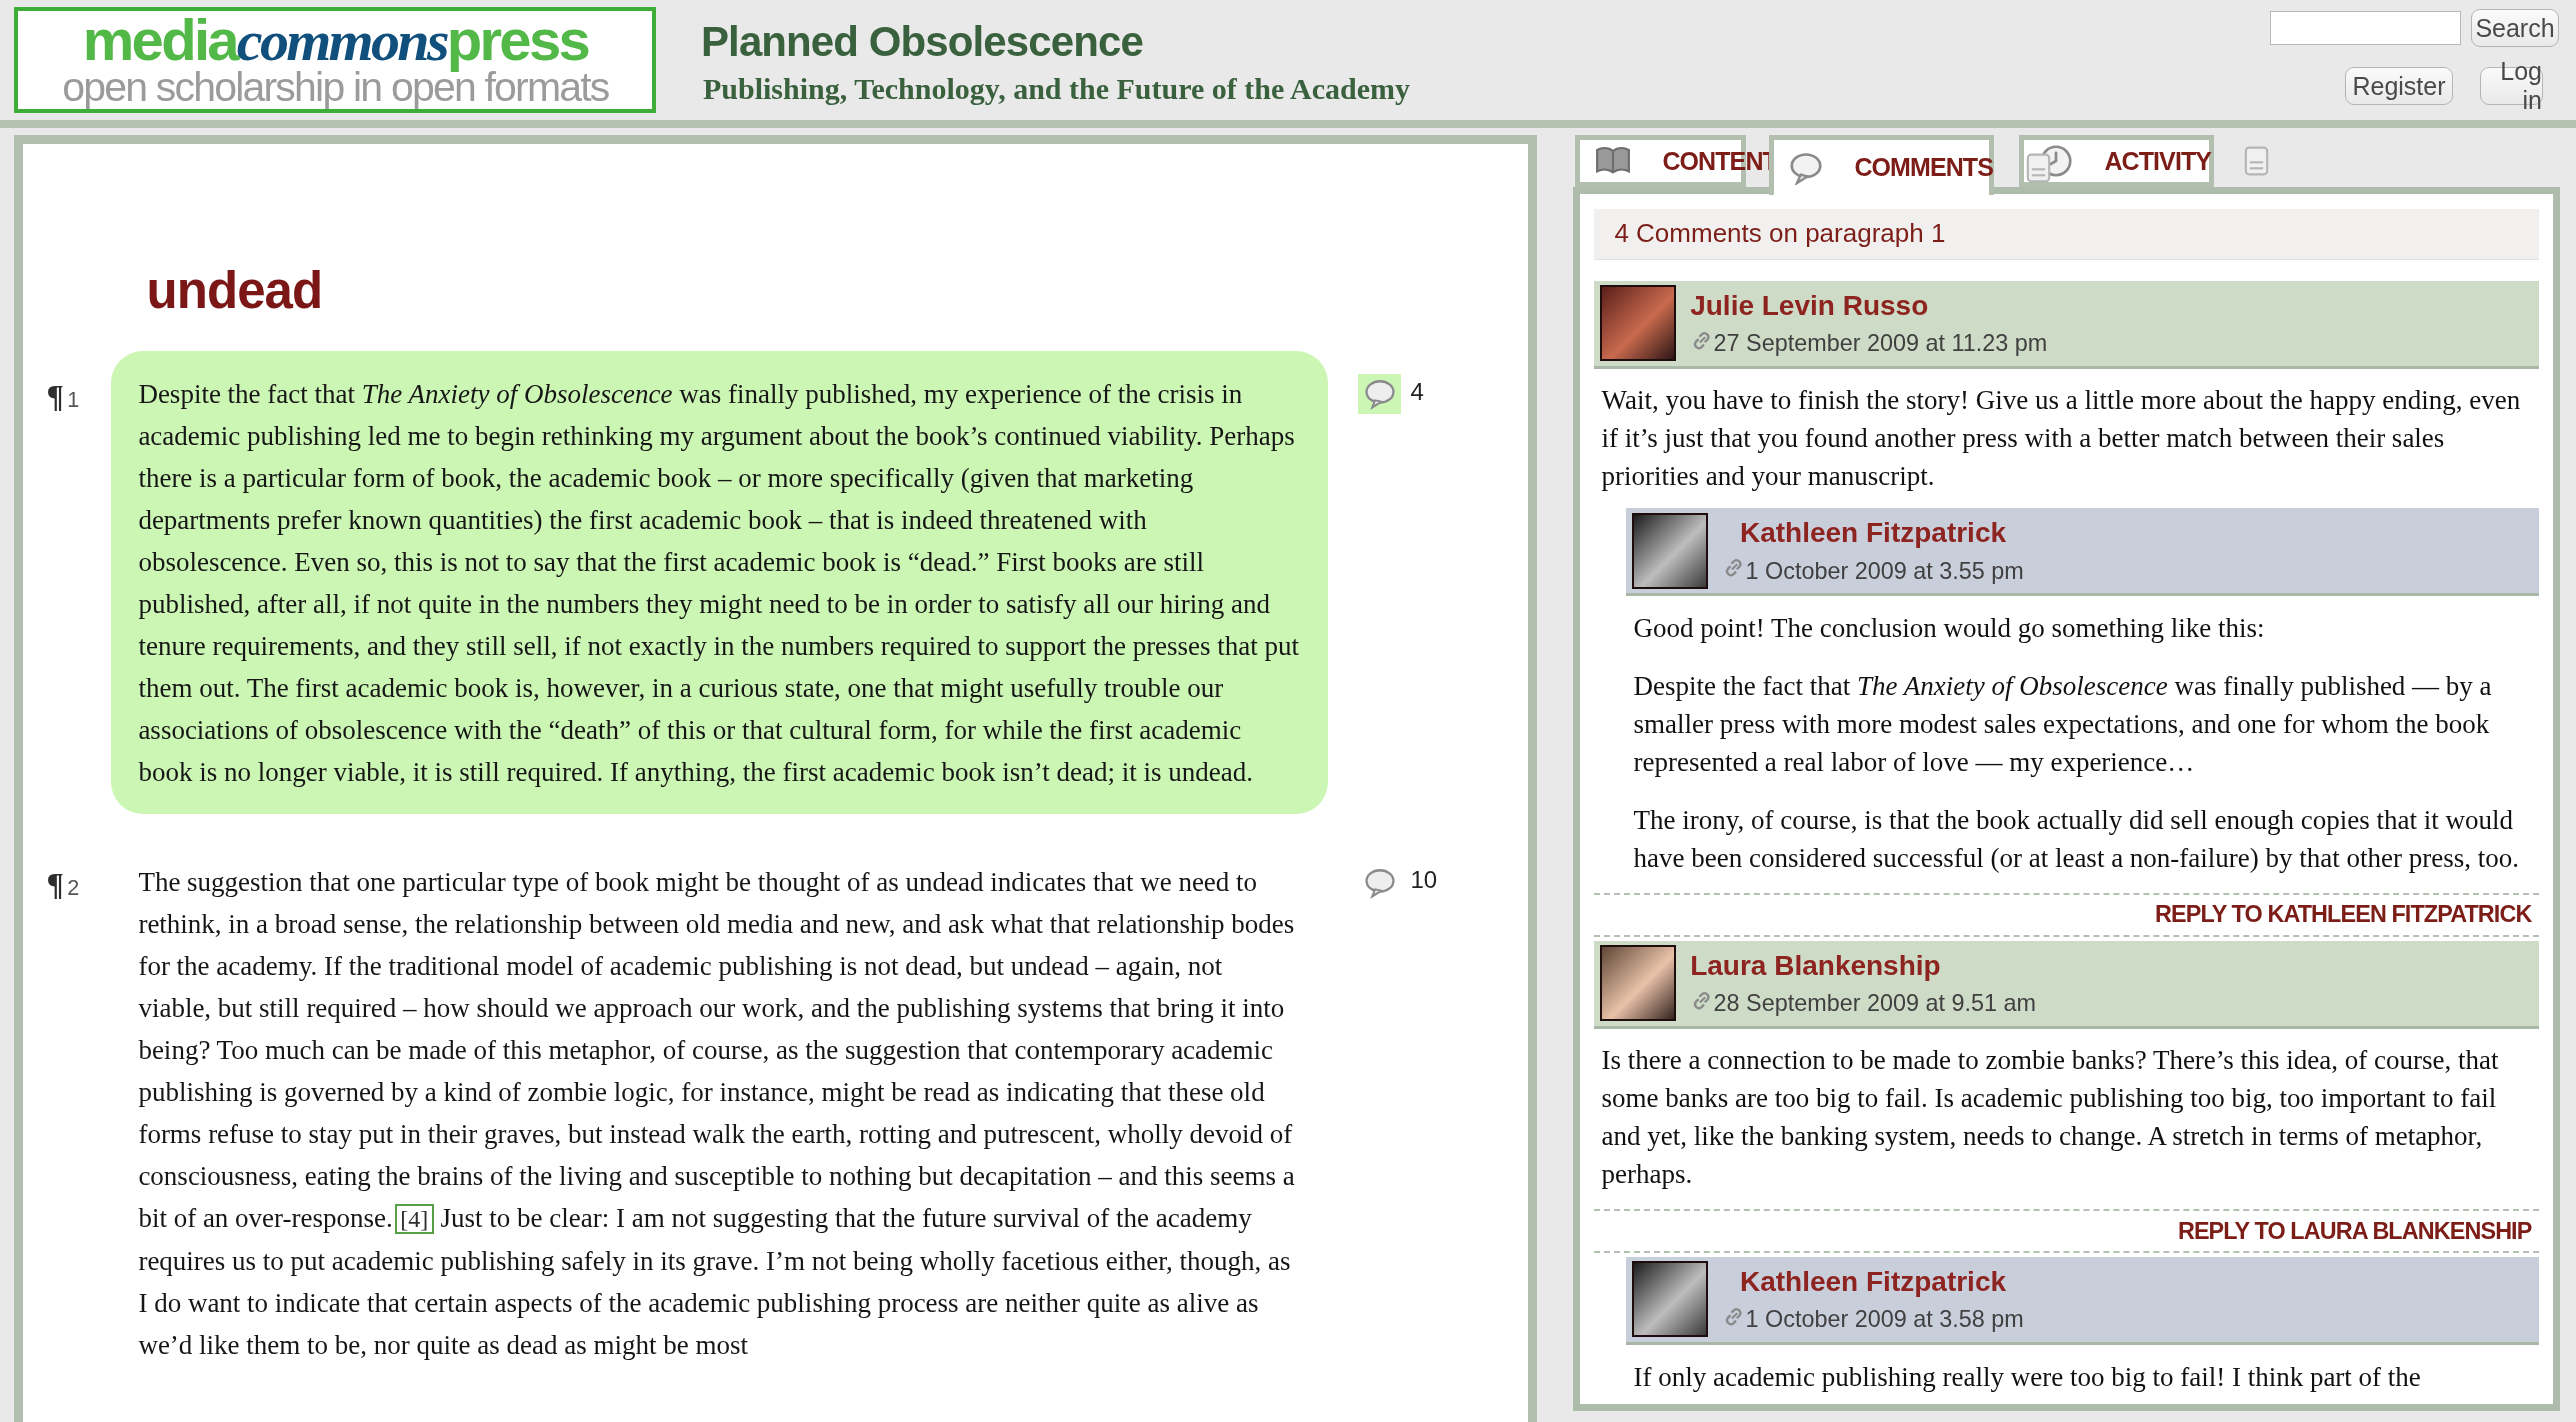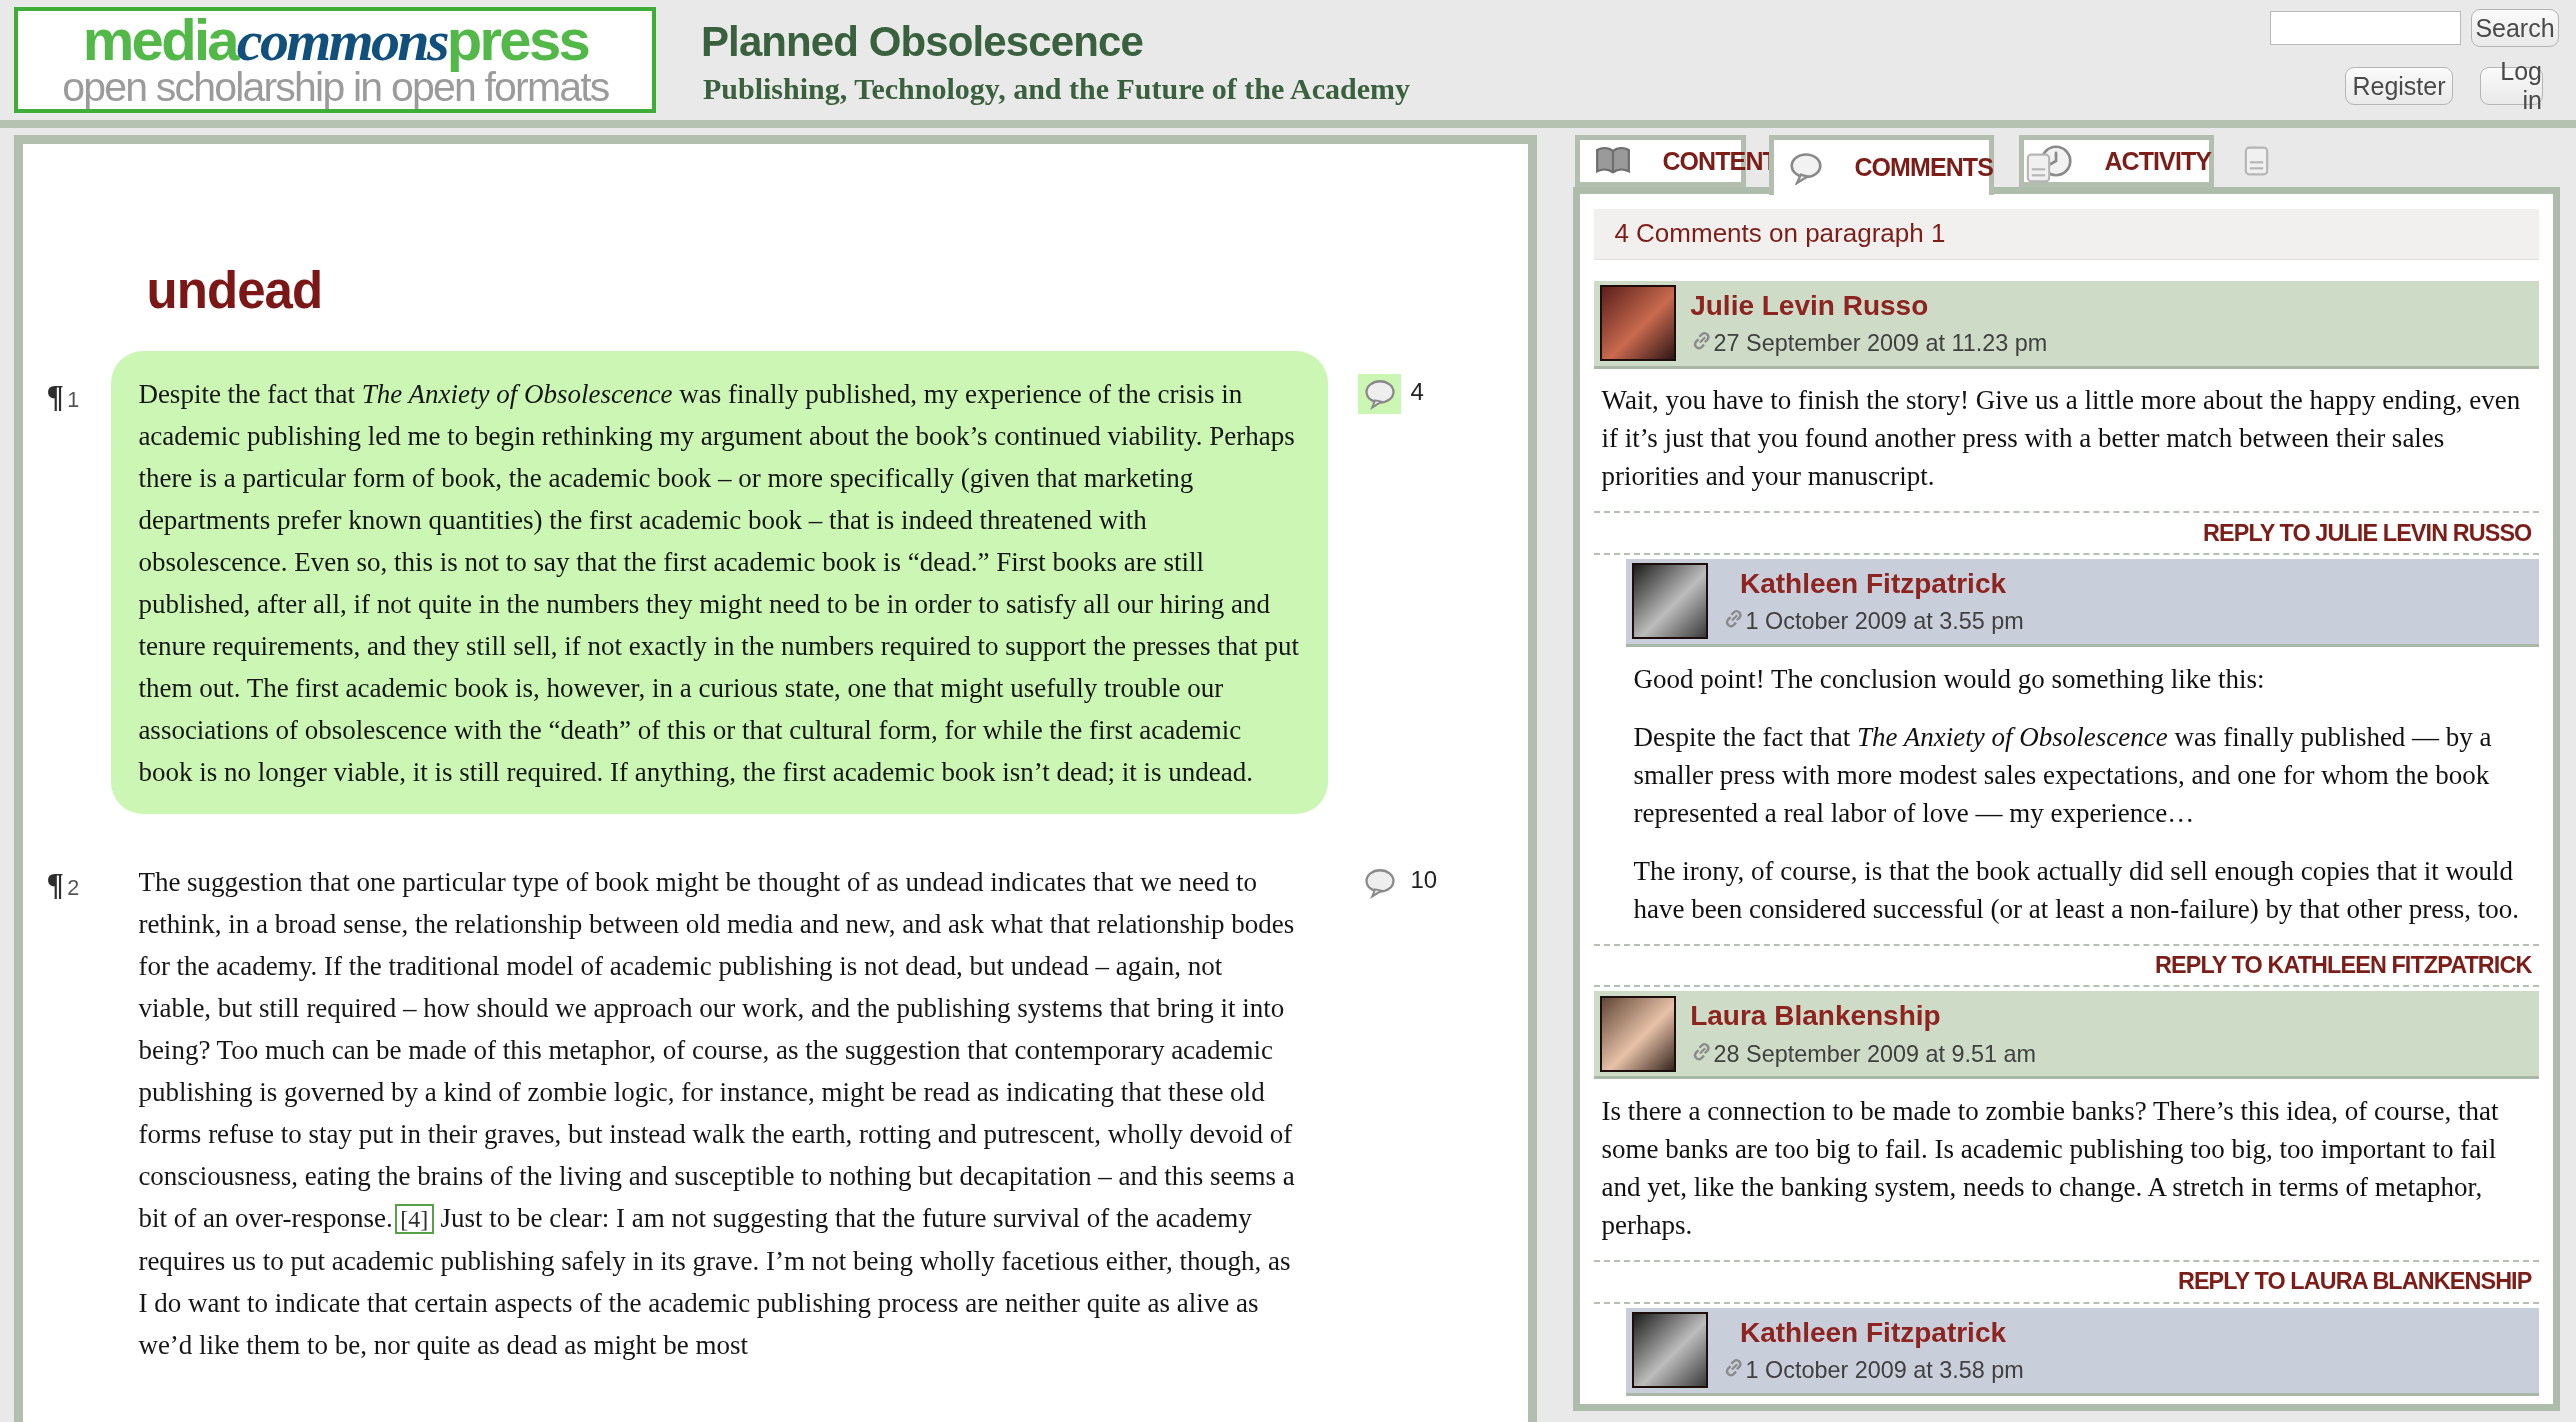--- a/index.html
+++ b/index.html
@@ -217,21 +217,20 @@
                   <path d="M8.8 10.4 L6 13.2 a4 4 0 0 0 5.6 5.6 l2.8-2.8" fill="none" stroke="#8a8a8a" stroke-width="2.4"></path>
                   <path d="M15.2 13.6 L18 10.8 a4 4 0 0 0 -5.6-5.6 l-2.8 2.8" fill="none" stroke="#8a8a8a" stroke-width="2.4"></path>
                 </svg></span>
               <span>27 September 2009 at 11.23 pm</span>
             </div>
           </div>
         </div>
         <div class="c-body">
           <p>Wait, you have to finish the story! Give us a little more about the happy ending, even if it’s just that you found another press with a better match between their sales priorities and your manuscript.</p>
         </div>
-        <div class="c-reply">REPLY TO JULIE LEVIN RUSSO</div>
       </div>
       <div class="comment nested">
         <div class="c-header lavender">
           <div class="avatar" style="background: linear-gradient(135deg, rgb(28, 28, 28), rgb(189, 189, 189) 55%, rgb(58, 58, 58));"></div>
           <div class="c-meta">
             <div class="c-name">Kathleen Fitzpatrick</div>
             <div class="c-date">
               <span class="link-ico"><svg width="23.4" height="23.4" viewBox="0 0 24 24">
                   <path d="M10.2 13.8 L15.6 8.4" fill="none" stroke="#8a8a8a" stroke-width="2.2"></path>
                   <path d="M8.8 10.4 L6 13.2 a4 4 0 0 0 5.6 5.6 l2.8-2.8" fill="none" stroke="#8a8a8a" stroke-width="2.4"></path>

